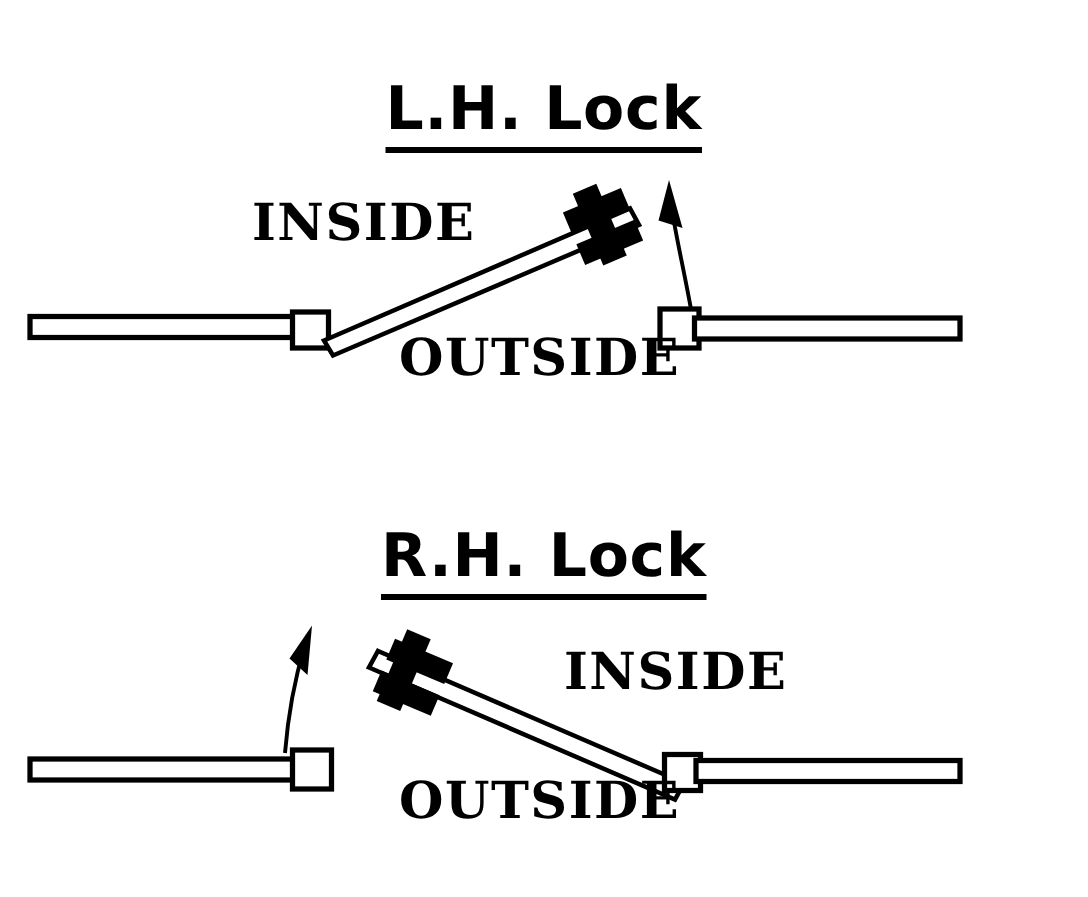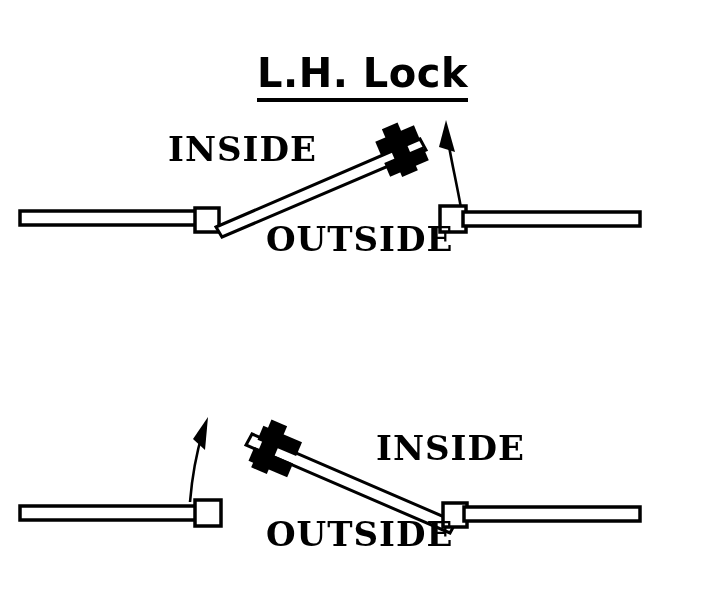--- a/index.html
+++ b/index.html
@@ -107,20 +107,21 @@
       <rect x="440" y="206" width="26" height="26" fill="#ffffff" stroke="#000000" stroke-width="3.5"></rect>
       <rect x="463" y="212" width="177" height="14" fill="#ffffff" stroke="#000000" stroke-width="3.5"></rect>
     </svg>
 
     <div class="face-label" id="label-inside-lh">INSIDE</div>
     <div class="face-label" id="label-outside-lh">OUTSIDE</div>
   </div>
 
   <div class="panel" id="panel-rh">
 
+    <div class="panel-title" id="title-rh" style="top:49px;"><span class="underline-text">R.H. Lock</span></div>
 
     <svg class="svg-stage" viewBox="0 0 725 299">
 
       <rect x="20" y="207" width="178" height="14" fill="#ffffff" stroke="#000000" stroke-width="3.5"></rect>
       <rect x="195" y="201" width="26" height="26" fill="#ffffff" stroke="#000000" stroke-width="3.5"></rect>
 
       <g>
         <path d="M 190,203 C 192,178 197,152 203,132" fill="none" stroke="#000000" stroke-width="2.6"></path>
         <polygon points="208,118 205,151 193,140" fill="#000000"></polygon>
       </g>

